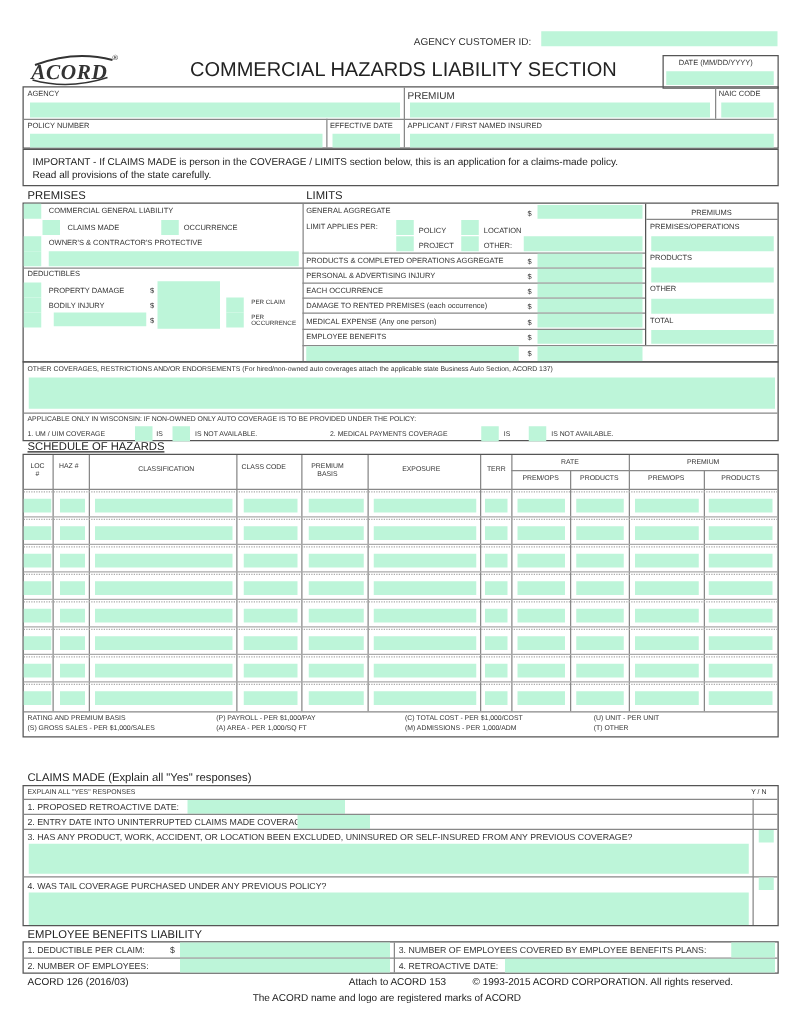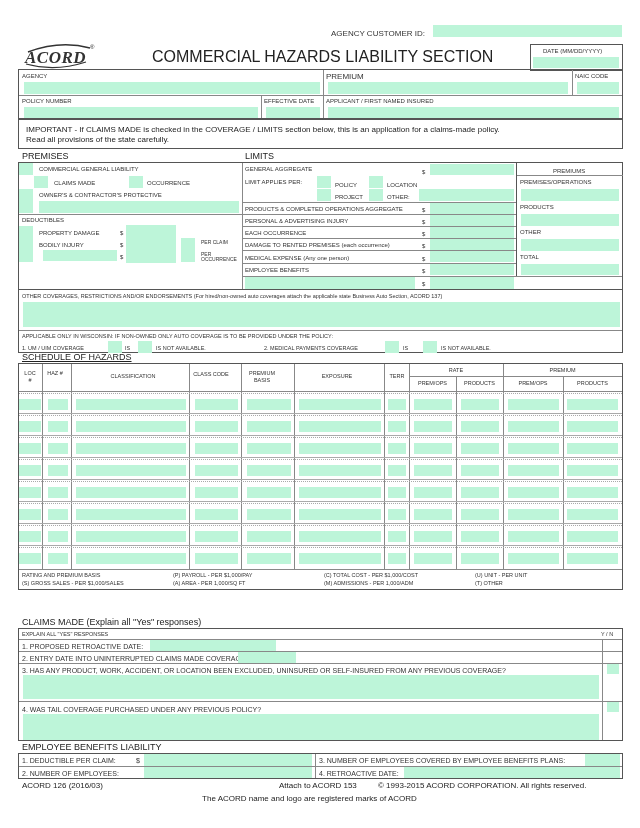--- a/index.html
+++ b/index.html
@@ -52,21 +52,21 @@
   <div class="abs lbl" style="left:3px;top:28px;">POLICY NUMBER</div>
   <div class="abs fill" style="left:5px;top:37px;width:234px;height:11px;"></div>
   <div class="abs vl" style="left:242px;top:25px;height:23px;"></div>
   <div class="abs lbl" style="left:245px;top:28px;">EFFECTIVE DATE</div>
   <div class="abs fill" style="left:247px;top:37px;width:54px;height:11px;"></div>
   <div class="abs lbl" style="left:307px;top:28px;">APPLICANT / FIRST NAMED INSURED</div>
   <div class="abs fill" style="left:309px;top:37px;width:291px;height:11px;"></div>
 </div>
 
 <div class="abs box" style="left:18px;top:119px;width:605px;height:30px;">
-  <div class="abs" style="left:7px;top:5px;font-size:8px;white-space:nowrap;">IMPORTANT - If CLAIMS MADE is checked in the COVERAGE / LIMITS section below, this is an application for a claims-made policy.</div>
+  <div class="abs" style="left:7px;top:5px;font-size:8px;white-space:nowrap;">IMPORTANT - If CLAIMS MADE is person in the COVERAGE / LIMITS section below, this is an application for a claims-made policy.</div>
   <div class="abs" style="left:7px;top:15px;font-size:8px;white-space:nowrap;">Read all provisions of the state carefully.</div>
 </div>
 
 <div class="abs sec" style="left:22px;top:152px;">PREMISES</div>
 <div class="abs sec" style="left:245px;top:152px;">LIMITS</div>
 
 <div class="abs box" style="left:18px;top:162px;width:605px;height:128px;">
 
   <div class="abs fill" style="left:0;top:0;width:14px;height:12px;"></div>
   <div class="abs lbl" style="left:20px;top:3px;">COMMERCIAL GENERAL LIABILITY</div>

